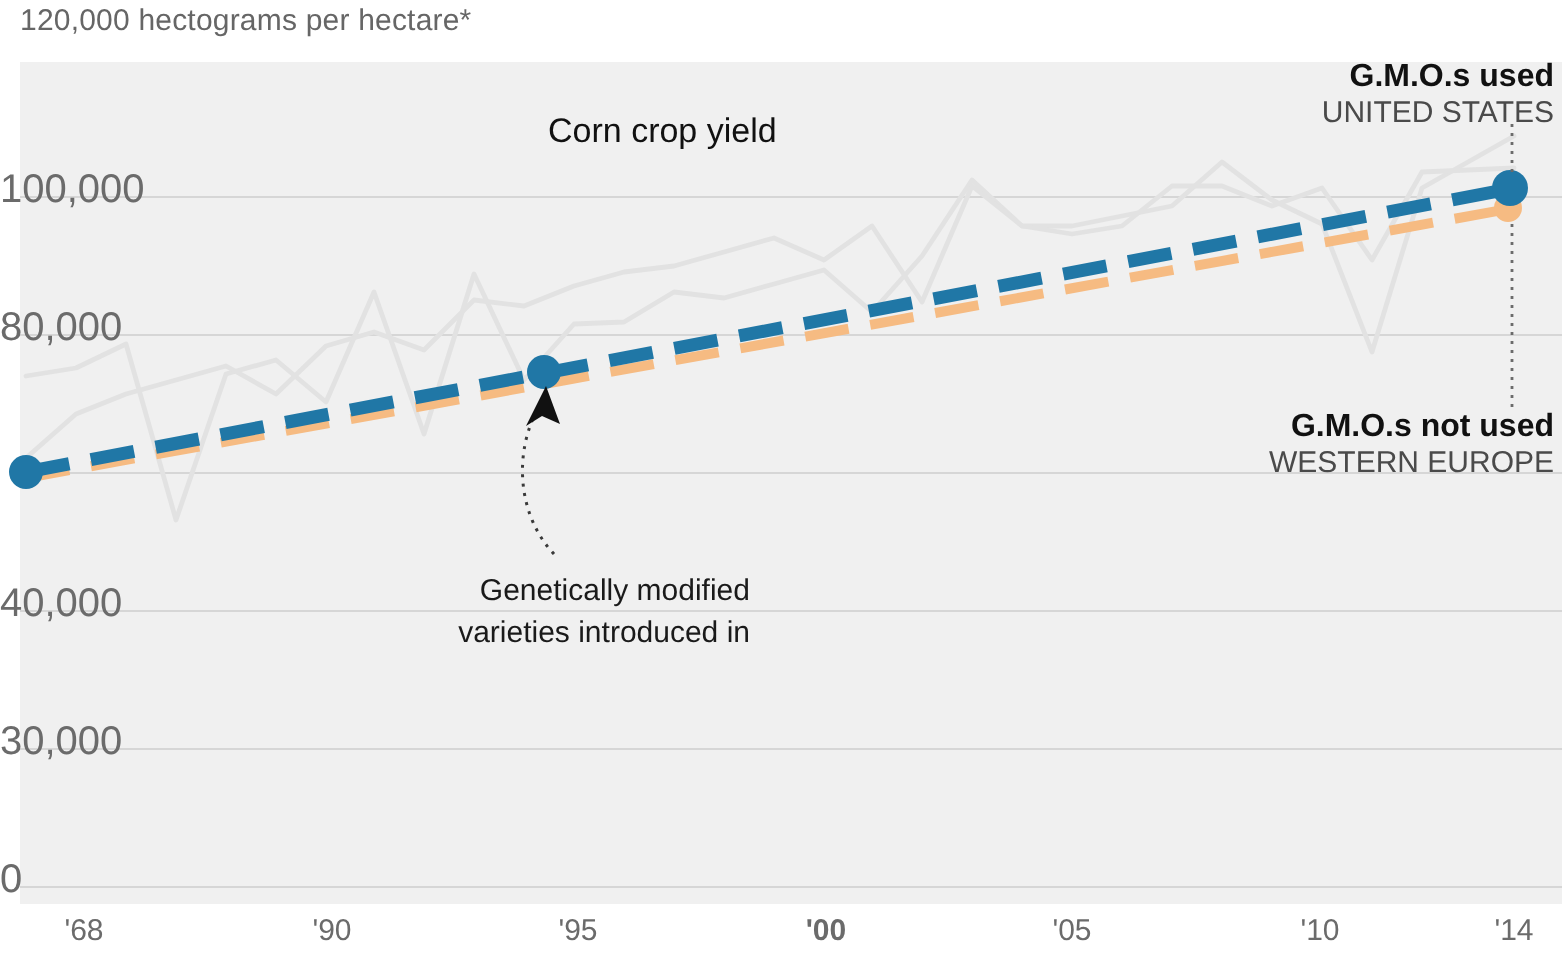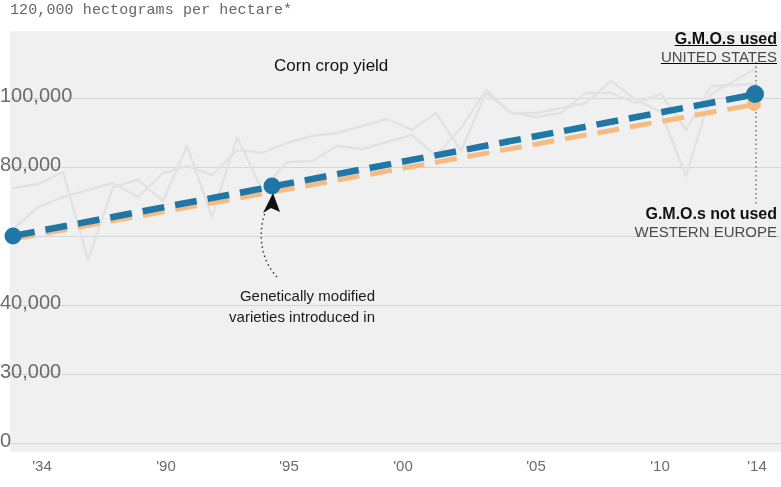--- a/index.html
+++ b/index.html
@@ -31,21 +31,20 @@
 
   
   .unit-caption {
     position: absolute;
     left: 10px;
     top: 2px;
     font-size: 15px;
     color: #666666;
     letter-spacing: 0.1px;
     white-space: nowrap;
-    font-family: Liberation Mono, monospace;
   }
 
   
   #plot-svg {
     position: absolute;
     left: 0;
     top: 0;
     width: 781px;
     height: 487px;
   }
@@ -94,21 +93,21 @@
     font-weight: bold;
     color: #111111;
     line-height: 1.15;
   }
   .series-label .lab-sub {
     display: block;
     font-size: 15px;
     color: #4a4a4a;
     line-height: 1.2;
   }
-  #label-us   { right: 4px; top: 30px; text-decoration: underline; }
+  #label-us   { right: 4px; top: 30px; }
   #label-we   { right: 4px; top: 205px; }
 
   
   .annotation {
     position: absolute;
     left: 170px;
     top: 285px;
     width: 205px;
     text-align: right;
     font-size: 15px;
@@ -164,24 +163,24 @@
     <path d="M 277 277 C 259 258, 257 228, 268 206" fill="none" stroke="#3a3a3a" stroke-width="1.5" stroke-dasharray="1.5 3.2"></path>
     <path d="M 273 193 L 280 212 L 271 208 L 263 213 Z" fill="#111111"></path>
   </svg>
 
   <div class="ytick" style="top:84px;">100,000</div>
   <div class="ytick" style="top:153px;">80,000</div>
   <div class="ytick" style="top:291px;">40,000</div>
   <div class="ytick" style="top:360px;">30,000</div>
   <div class="ytick" style="top:429px;">0</div>
 
-  <div class="xtick" style="left:42px;">'34</div>
+  <div class="xtick" style="left:42px;">'68</div>
   <div class="xtick" style="left:166px;">'90</div>
   <div class="xtick" style="left:289px;">'95</div>
-  <div class="xtick" style="left:403px;">'00</div>
+  <div class="xtick" style="left:413px;font-weight:bold;">'00</div>
   <div class="xtick" style="left:536px;">'05</div>
   <div class="xtick" style="left:660px;text-align:right;">'10</div>
   <div class="xtick" style="left:757px;">'14</div>
 
   <div class="chart-title">Corn crop yield</div>
 
   <div class="series-label" id="label-us">
     <span class="lab-main">G.M.O.s used</span>
     <span class="lab-sub">UNITED STATES</span>
   </div>

